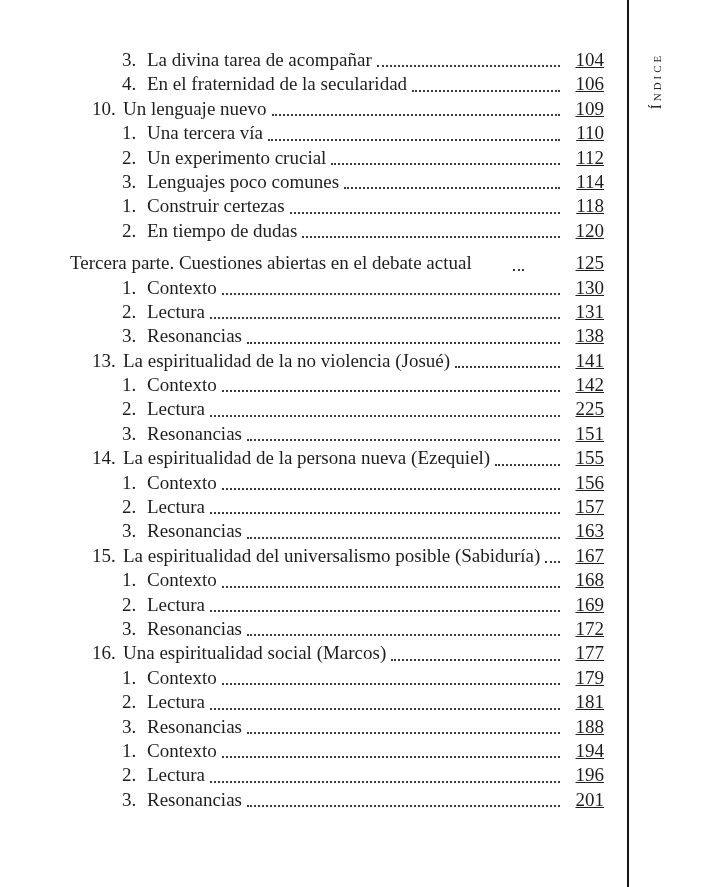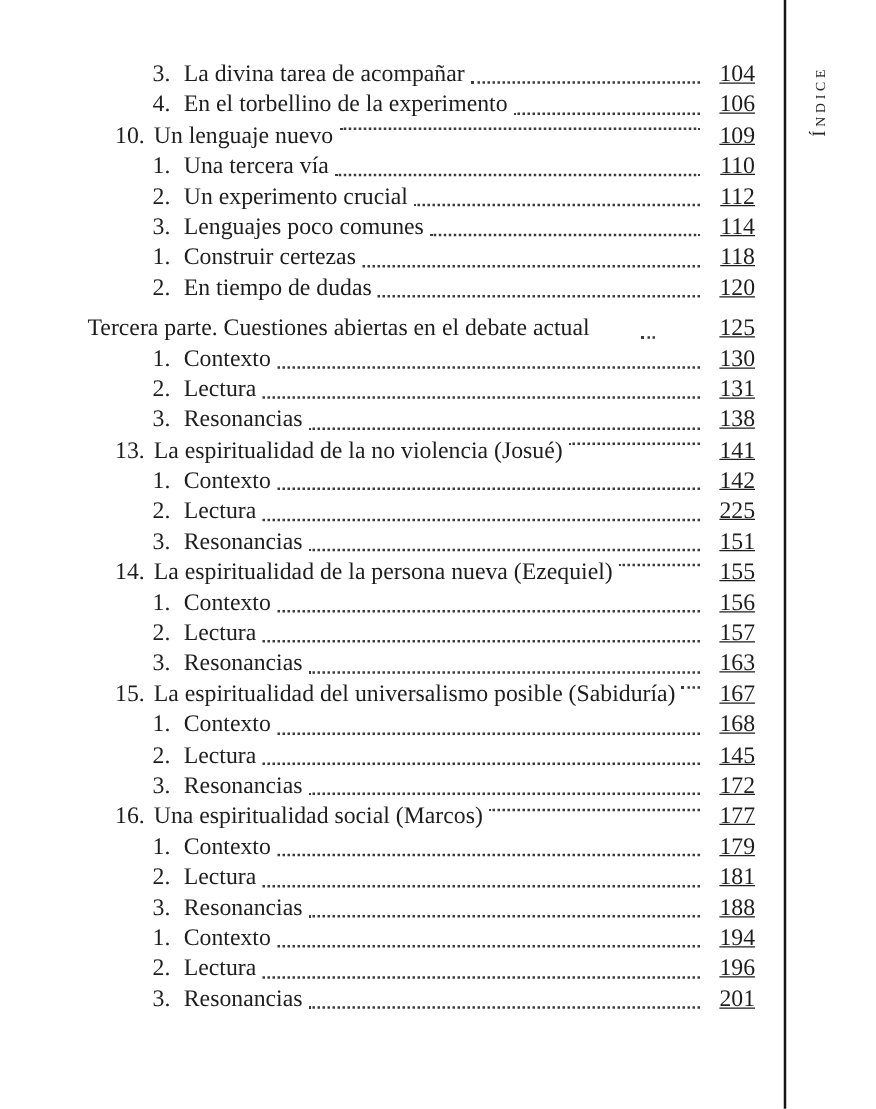--- a/index.html
+++ b/index.html
@@ -17,21 +17,21 @@
     width: 604px;
   }
   .row {
     display: flex;
     height: 24.4px;
     line-height: 24.4px;
     font-size: 19px;
     white-space: nowrap;
   }
   .row.part    { padding-left: 70px;  margin-top: 8px; gap: 36px; }
-  .row.chapter { padding-left: 92px; align-items: center; }
+  .row.chapter { padding-left: 92px; }
   .row.sub     { padding-left: 122px; }
   .num { flex: 0 0 auto; display: inline-block; }
   .chapter .num { width: 31px; }
   .sub .num     { width: 25px; }
   .label { flex: 0 1 auto; overflow: hidden; }
   .leader {
     flex: 1 1 0;
     min-width: 8px;
     position: relative;
     margin: 0 10px 0 5px;
@@ -67,21 +67,21 @@
 <div class="toc">
   <div class="row sub">
     <span class="num">3.</span>
     <span class="label">La divina tarea de acompañar</span>
     <span class="leader"></span>
     <span class="pagenum">104</span>
   </div>
 
   <div class="row sub">
     <span class="num">4.</span>
-    <span class="label">En el torbellino de la experimento</span>
+    <span class="label">En el fraternidad de la secularidad</span>
     <span class="leader"></span>
     <span class="pagenum">106</span>
   </div>
 
   <div class="row chapter">
     <span class="num">10.</span>
     <span class="label">Un lenguaje nuevo</span>
     <span class="leader"></span>
     <span class="pagenum">109</span>
   </div>
@@ -218,21 +218,21 @@
     <span class="num">1.</span>
     <span class="label">Contexto</span>
     <span class="leader"></span>
     <span class="pagenum">168</span>
   </div>
 
   <div class="row sub">
     <span class="num">2.</span>
     <span class="label">Lectura</span>
     <span class="leader"></span>
-    <span class="pagenum">145</span>
+    <span class="pagenum">169</span>
   </div>
 
   <div class="row sub">
     <span class="num">3.</span>
     <span class="label">Resonancias</span>
     <span class="leader"></span>
     <span class="pagenum">172</span>
   </div>
 
   <div class="row chapter">

